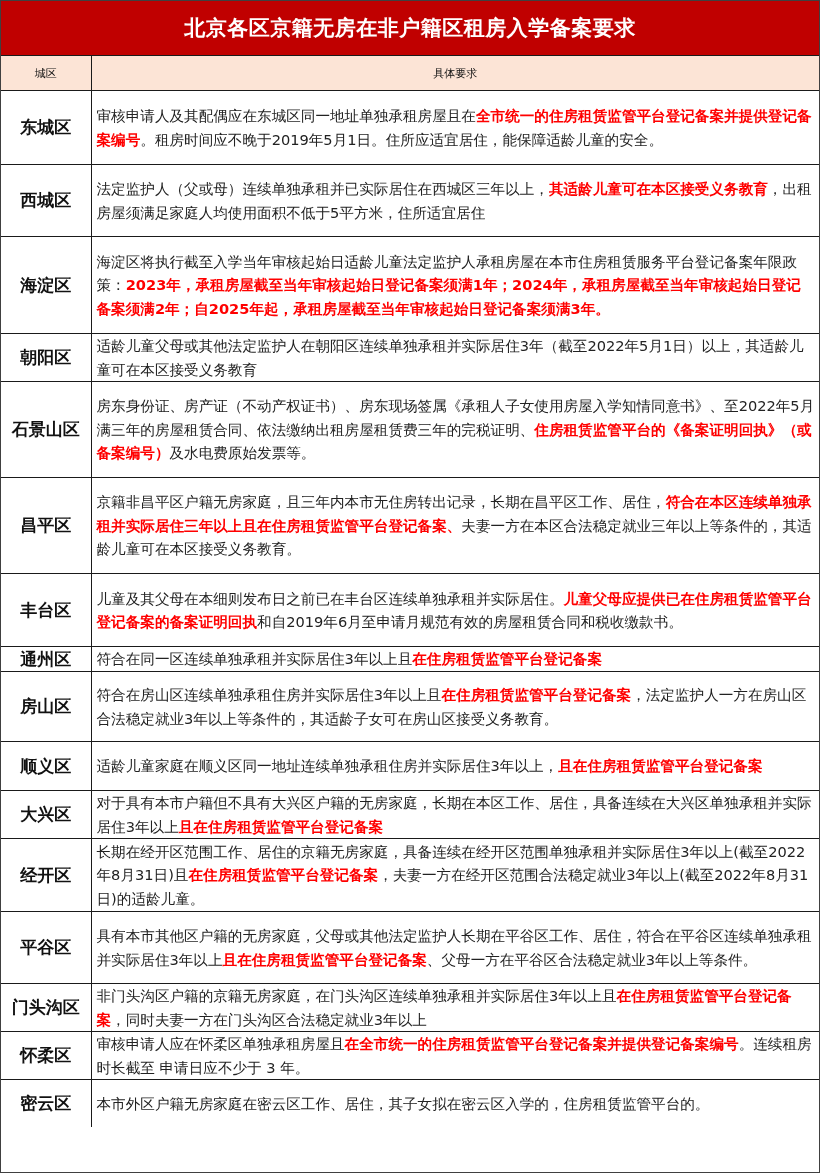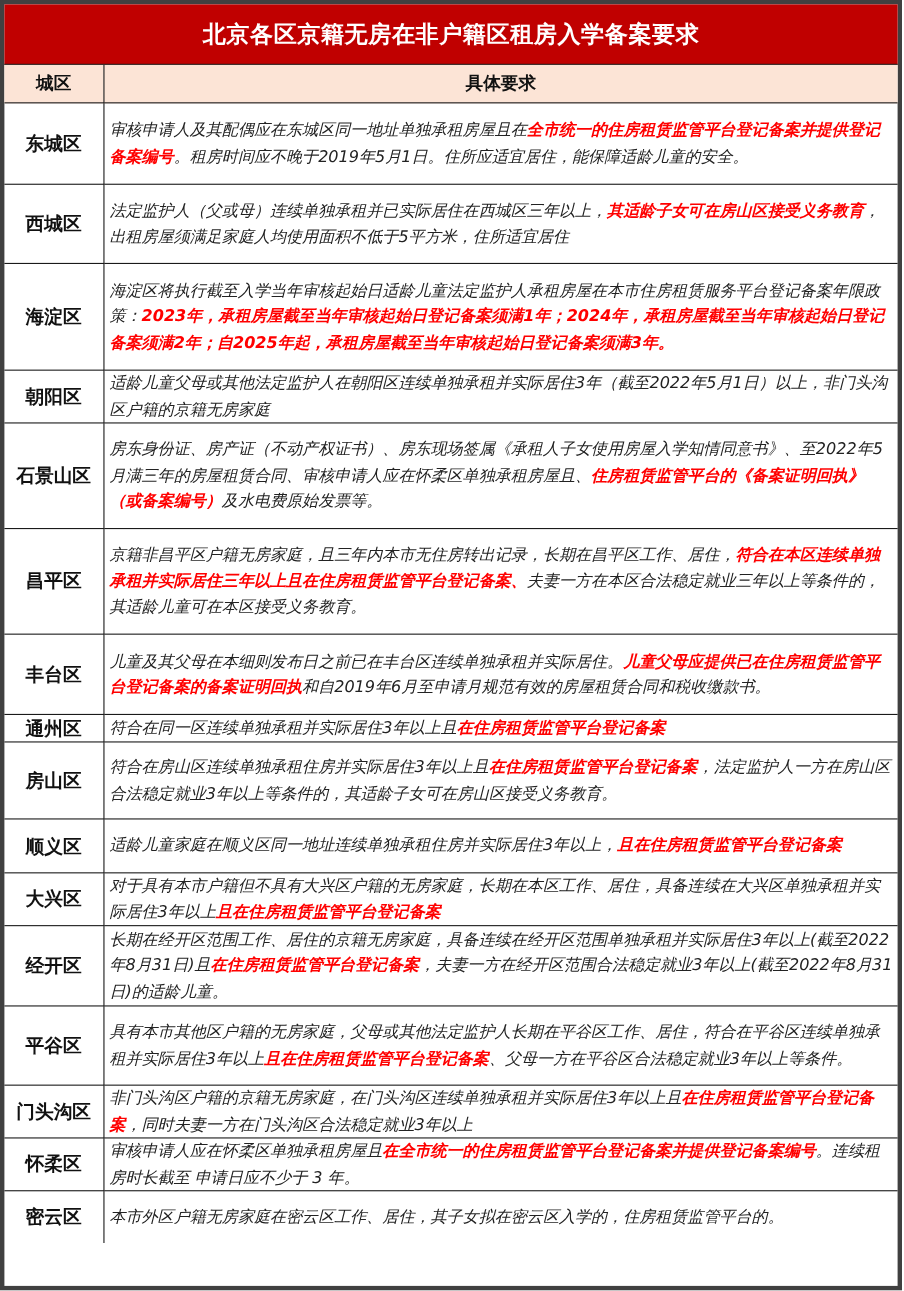--- a/index.html
+++ b/index.html
@@ -1,24 +1,24 @@
 <!DOCTYPE html>
 <html><head>
 <meta charset="utf-8">
 <style>
   html, body { margin: 0; padding: 0; background: #ffffff; }
   body { width: 822px; height: 1174px; overflow: hidden; font-family: "DejaVu Sans", "Liberation Sans", sans-serif; }
-  .sheet { position: relative; width: 820px; height: 1173px; border: 4px solid #404040; box-sizing: border-box; margin: 0; }
+  .sheet { position: relative; width: 820px; height: 1173px; border: 1px solid #404040; box-sizing: border-box; margin: 0; }
   .title-bar { height: 55px; background: #C00000; color: #ffffff; display: flex; align-items: center; justify-content: center; font-size: 21px; font-weight: bold; border-bottom: 1px solid #1a1a1a; box-sizing: border-box; letter-spacing: 0.5px; }
   table { border-collapse: collapse; width: 100%; table-layout: fixed; }
   col.c1 { width: 90px; }
   td, th { border: 1px solid #1a1a1a; padding: 0; }
-  tr.head th { background: #FCE4D6; height: 34px; font-size: 16px; font-weight: bold; color: #111; }
+  tr.head th { background: #FCE4D6; height: 34px; font-size: 11px; font-weight: normal; color: #111; }
   td.district { text-align: center; font-weight: bold; font-size: 17px; color: #111; vertical-align: middle; }
-  td.req { font-size: 14.6px; line-height: 23.5px; color: #222; padding: 0 4px 0 5px; vertical-align: middle; text-align: left; font-style: italic; }
+  td.req { font-size: 14.6px; line-height: 23.5px; color: #222; padding: 0 4px 0 5px; vertical-align: middle; text-align: left; }
   .hl { color: #FF0000; font-weight: bold; }
   table { border-left: none; border-right: none; }
   tr td:first-child, tr th:first-child { border-left: none; }
   tr td:last-child, tr th:last-child { border-right: none; }
   tr:last-child td { border-bottom: none; }
   tr.head th { border-top: none; }
 </style>
 </head>
 <body>
 
@@ -35,33 +35,33 @@
         <th>具体要求</th>
       </tr>
     </thead>
     <tbody id="rows">
         <tr style="height: 74px; padding-left: 29px;">
           <td class="district">东城区</td>
           <td class="req"><span>审核申请人及其配偶应在东城区同一地址单独承租房屋且在</span><span class="hl">全市统一的住房租赁监管平台登记备案并提供登记备案编号</span><span>。租房时间应不晚于2019年5月1日。住所应适宜居住，能保障适龄儿童的安全。</span></td>
         </tr>
         <tr style="height: 72px;">
           <td class="district">西城区</td>
-          <td class="req"><span>法定监护人（父或母）连续单独承租并已实际居住在西城区三年以上，</span><span class="hl">其适龄子女可在房山区接受义务教育</span><span>，出租房屋须满足家庭人均使用面积不低于5平方米，住所适宜居住</span></td>
+          <td class="req"><span>法定监护人（父或母）连续单独承租并已实际居住在西城区三年以上，</span><span class="hl">其适龄儿童可在本区接受义务教育</span><span>，出租房屋须满足家庭人均使用面积不低于5平方米，住所适宜居住</span></td>
         </tr>
         <tr style="height: 97px;">
           <td class="district">海淀区</td>
           <td class="req"><span>海淀区将执行截至入学当年审核起始日适龄儿童法定监护人承租房屋在本市住房租赁服务平台登记备案年限政策：</span><span class="hl">2023年，承租房屋截至当年审核起始日登记备案须满1年；2024年，承租房屋截至当年审核起始日登记备案须满2年；自2025年起，承租房屋截至当年审核起始日登记备案须满3年。</span></td>
         </tr>
         <tr style="height: 47px;">
           <td class="district">朝阳区</td>
-          <td class="req"><span>适龄儿童父母或其他法定监护人在朝阳区连续单独承租并实际居住3年（截至2022年5月1日）以上，非门头沟区户籍的京籍无房家庭</span></td>
+          <td class="req"><span>适龄儿童父母或其他法定监护人在朝阳区连续单独承租并实际居住3年（截至2022年5月1日）以上，其适龄儿童可在本区接受义务教育</span></td>
         </tr>
         <tr style="height: 96px;">
           <td class="district">石景山区</td>
-          <td class="req"><span>房东身份证、房产证（不动产权证书）、房东现场签属《承租人子女使用房屋入学知情同意书》、至2022年5月满三年的房屋租赁合同、审核申请人应在怀柔区单独承租房屋且、</span><span class="hl">住房租赁监管平台的《备案证明回执》（或备案编号）</span><span>及水电费原始发票等。</span></td>
+          <td class="req"><span>房东身份证、房产证（不动产权证书）、房东现场签属《承租人子女使用房屋入学知情同意书》、至2022年5月满三年的房屋租赁合同、依法缴纳出租房屋租赁费三年的完税证明、</span><span class="hl">住房租赁监管平台的《备案证明回执》（或备案编号）</span><span>及水电费原始发票等。</span></td>
         </tr>
         <tr style="height: 96px;">
           <td class="district">昌平区</td>
           <td class="req"><span>京籍非昌平区户籍无房家庭，且三年内本市无住房转出记录，长期在昌平区工作、居住，</span><span class="hl">符合在本区连续单独承租并实际居住三年以上且在住房租赁监管平台登记备案、</span><span>夫妻一方在本区合法稳定就业三年以上等条件的，其适龄儿童可在本区接受义务教育。</span></td>
         </tr>
         <tr style="height: 73px;">
           <td class="district">丰台区</td>
           <td class="req"><span>儿童及其父母在本细则发布日之前已在丰台区连续单独承租并实际居住。</span><span class="hl">儿童父母应提供已在住房租赁监管平台登记备案的备案证明回执</span><span>和自2019年6月至申请月规范有效的房屋租赁合同和税收缴款书。</span></td>
         </tr>
         <tr style="height: 25px;">

